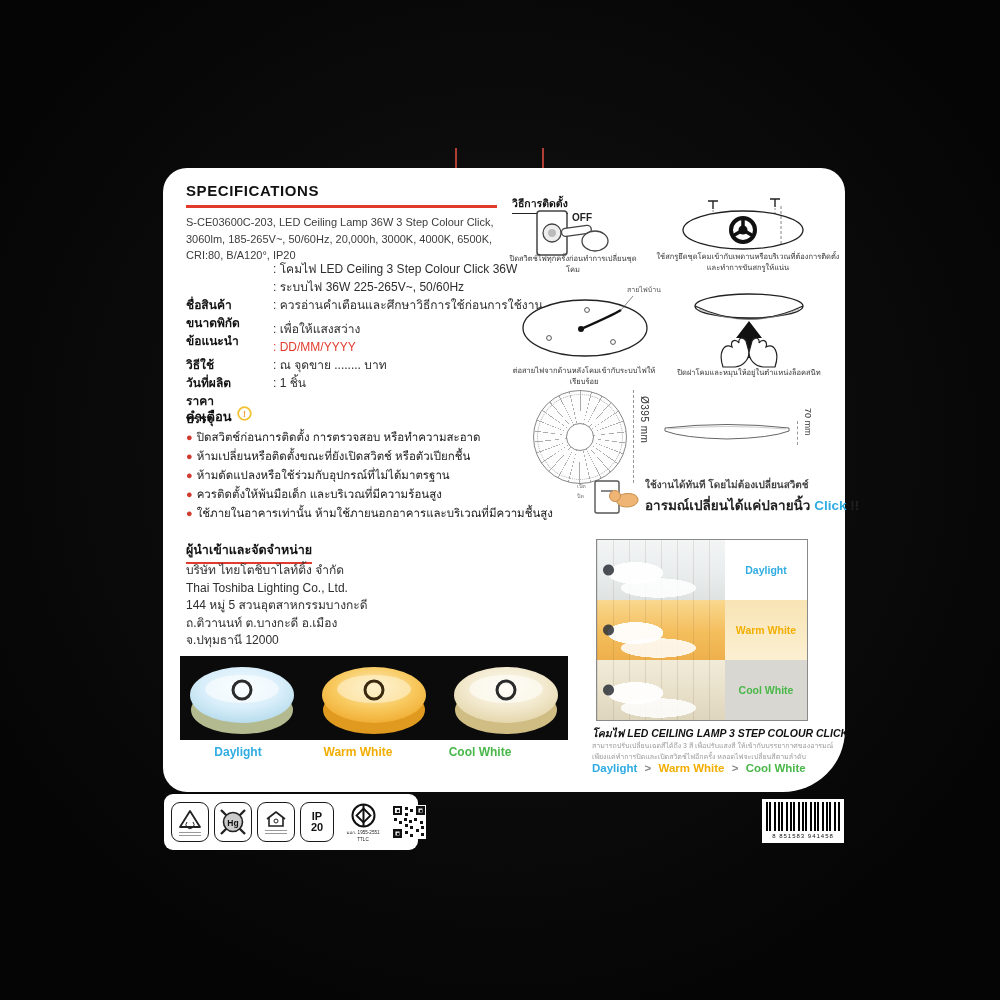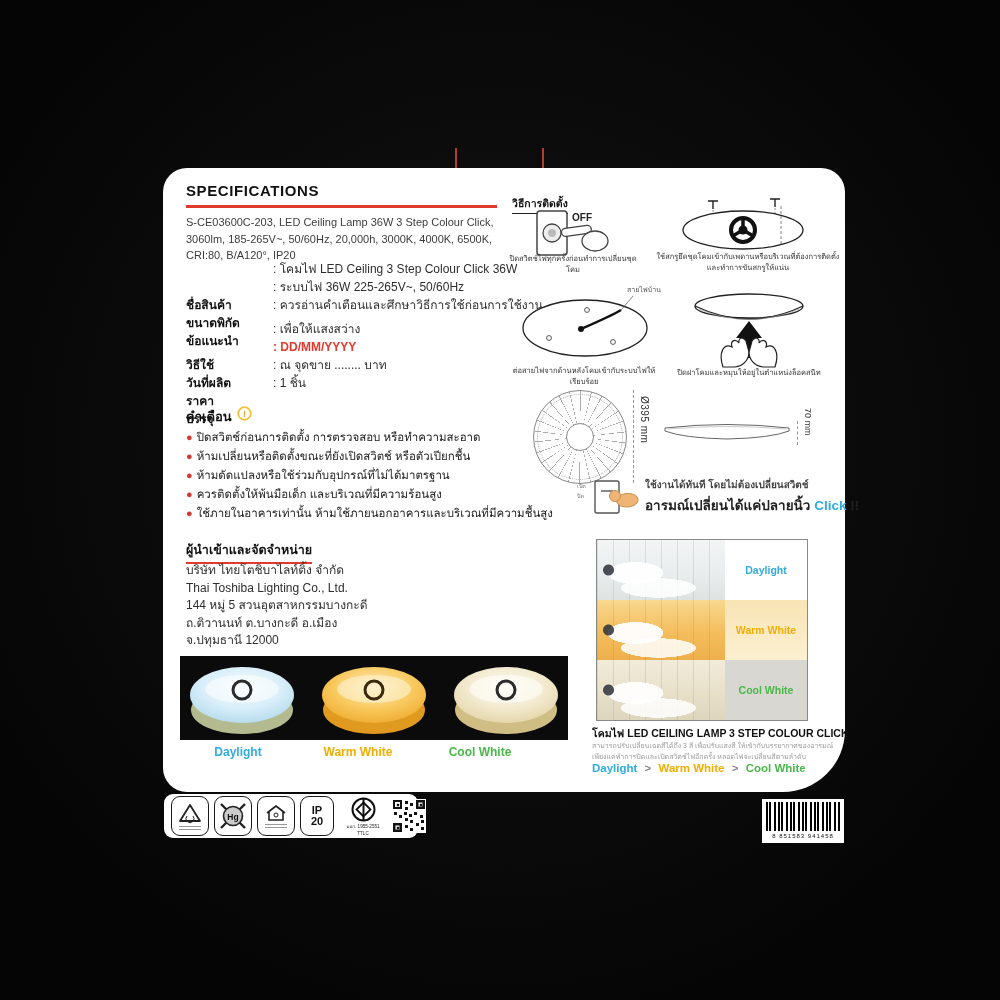--- a/index.html
+++ b/index.html
@@ -12,21 +12,21 @@
 
   
   .spec-title{left:23px;top:14px;font-size:15px;font-weight:bold;letter-spacing:.6px;color:#111;}
   .spec-divider{left:23px;top:37px;width:311px;height:3px;background:var(--accent-red);}
   .spec-summary{left:23px;top:46px;width:330px;font-size:11px;line-height:1.5;color:#3c3c3c;}
   .spec-table{left:23px;width:430px;}
   .g1{top:92px;} .g2{top:152px;}
   .spec-row{display:flex;height:18px;align-items:flex-start;font-size:12px;line-height:18px;}
   .spec-label{min-width:85px;font-weight:bold;color:#111;white-space:nowrap;padding-right:2px;margin-top:36px;}
   .spec-value{color:#2e2e2e;white-space:nowrap;}
-  .val-red{color:var(--accent-red);font-weight:bold;}
+  .val-red{color:var(--accent-red);font-weight:normal;}
 
   .warn-head{left:23px;top:238px;display:flex;gap:5px;}
   .warn-title{font-size:13px;font-weight:bold;color:#111;}
   .warn-list{left:23px;top:260px;width:360px;}
   .warn-item{font-size:11.5px;line-height:19px;color:#222;white-space:nowrap;}
   .warn-item .dot{color:#cf3b2e;margin-right:4px;font-size:11px;}
 
   .dist-title{left:23px;top:372px;font-size:12.5px;font-weight:bold;color:#111;
               border-bottom:2px solid var(--accent-red);padding-bottom:2px;}
   .dist-lines{left:23px;top:394px;font-size:12px;line-height:17.6px;color:#2e2e2e;}
@@ -76,27 +76,27 @@
       repeating-linear-gradient(90deg, rgba(110,92,62,.14) 0 1.5px, rgba(0,0,0,0) 1.5px 16px),
       linear-gradient(180deg, var(--pc1), var(--pc2) 55%, var(--pc3));}
   .r-day{--pc1:#f3f5f5;--pc2:#e9eded;--pc3:#dee3e2;}
   .r-warm{--pc1:#f9d88f;--pc2:#f4bd5c;--pc3:#eeb04c;}
   .r-cool{--pc1:#f1ebd9;--pc2:#e8e0c9;--pc3:#ded5bd;}
   .room-label{flex:1;display:flex;align-items:center;justify-content:center;
               font-size:10.5px;font-weight:bold;}
   .lb-day{background:#fff;} .lb-warm{background:linear-gradient(180deg,#f8e4b4,#fcf0d2);}
   .lb-cool{background:#d8d7d1;}
 
-  .prod-title{left:429px;top:557px;font-size:10.5px;font-weight:bold;color:#111;white-space:nowrap;}
+  .prod-title{left:429px;top:557px;font-size:10.5px;font-weight:bold;color:#111;white-space:nowrap;font-style:italic;}
   .prod-desc{left:429px;top:573px;font-size:7px;line-height:1.55;color:#9a9a9a;white-space:nowrap;}
   .sequence{left:429px;top:594px;font-size:11.5px;font-weight:bold;white-space:nowrap;}
   .seq-sep{color:#8a8a8a;padding:0 4px;}
 
   
-  .cert-strip{left:164px;top:794px;width:254px;height:44px;background:#fff;border-radius:9px;
+  .cert-strip{left:164px;top:794px;width:254px;height:56px;background:#fff;border-radius:9px;
               display:flex;align-items:center;gap:5px;padding:4px 7px;box-sizing:border-box;}
   .badge{width:36px;height:38px;border:1.8px solid #1a1a1a;border-radius:9px;background:#fff;
          display:flex;flex-direction:column;align-items:center;justify-content:center;flex-shrink:0;}
   .tiny-bar{width:22px;height:1.5px;background:#9a9a9a;margin-top:1.5px;}
   .ip-badge div{font-size:11px;font-weight:bold;line-height:1.02;color:#111;text-align:center;}
   .tis{width:48px;display:flex;flex-direction:column;align-items:center;flex-shrink:0;}
   .tis-caption{font-size:4.6px;color:#222;line-height:1.25;text-align:center;margin-top:1px;}
   .qr{flex-shrink:0;}
 
   .barcode{left:762px;top:799px;width:82px;height:44px;background:#fff;padding:3px 4px 2px;

